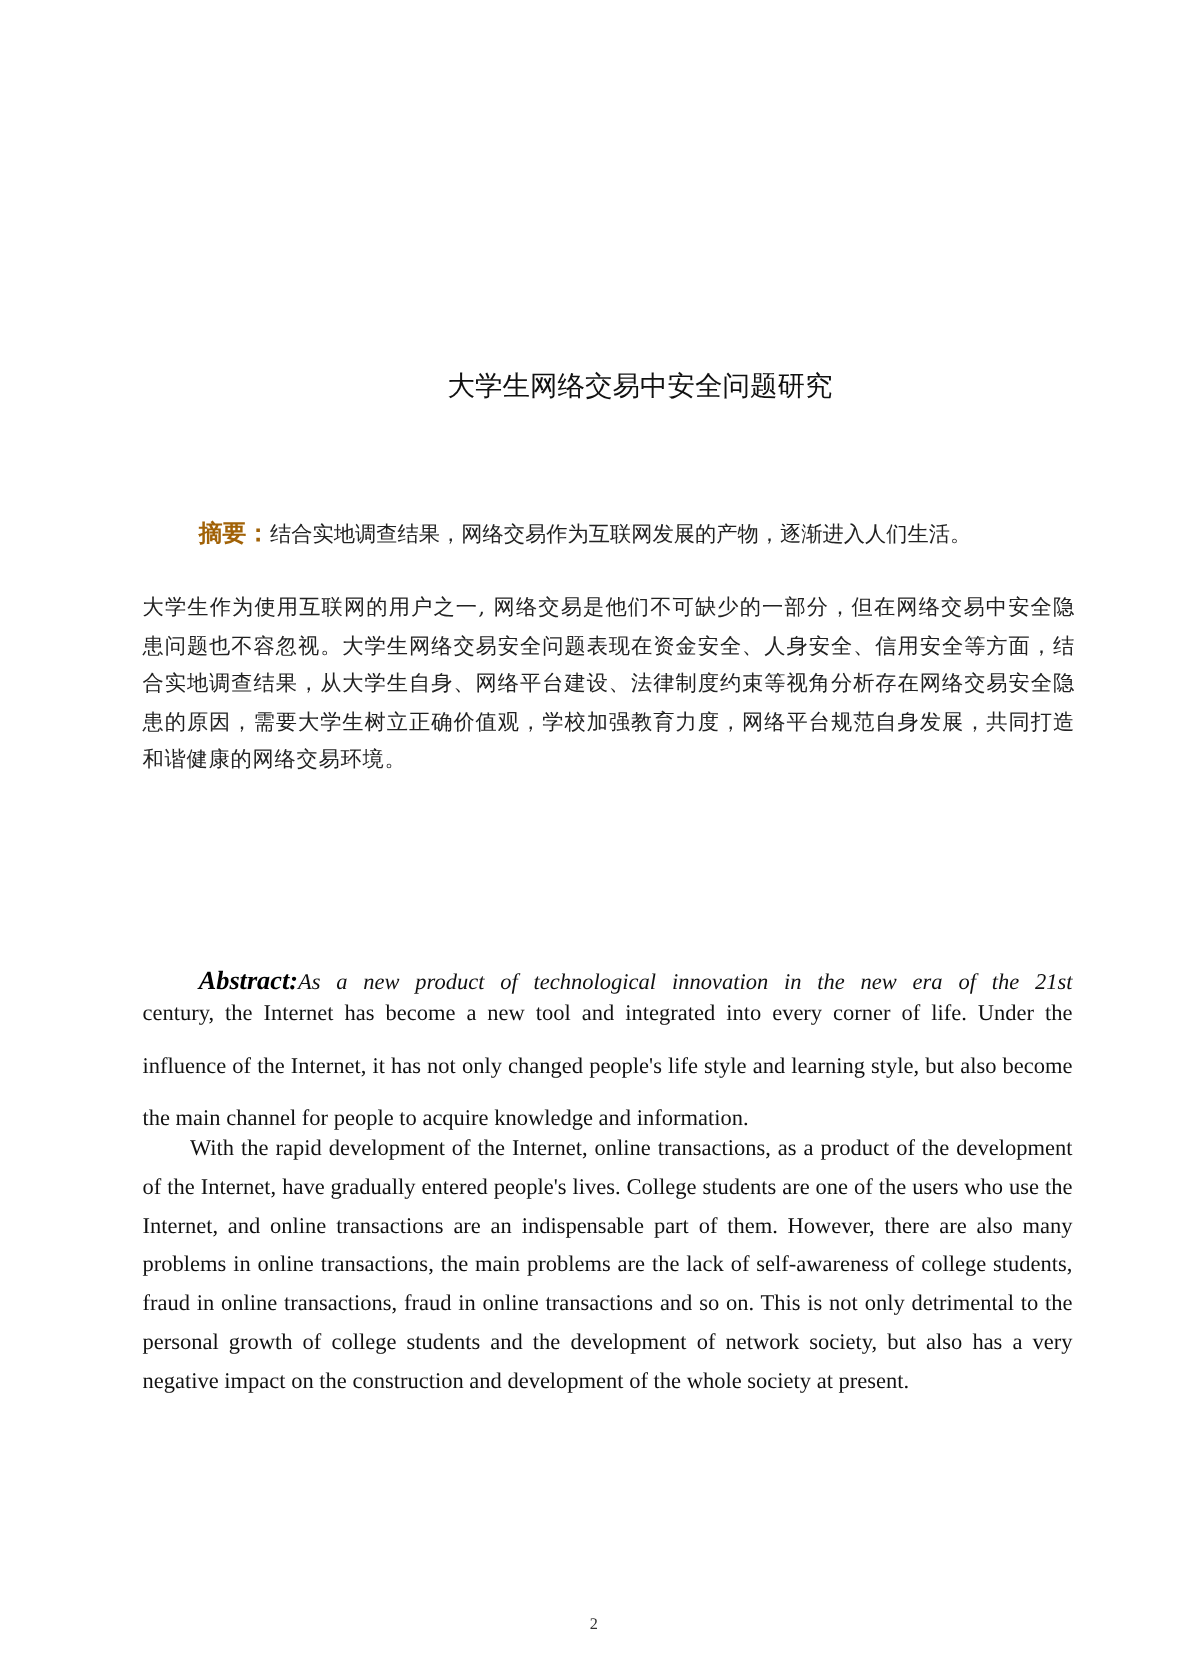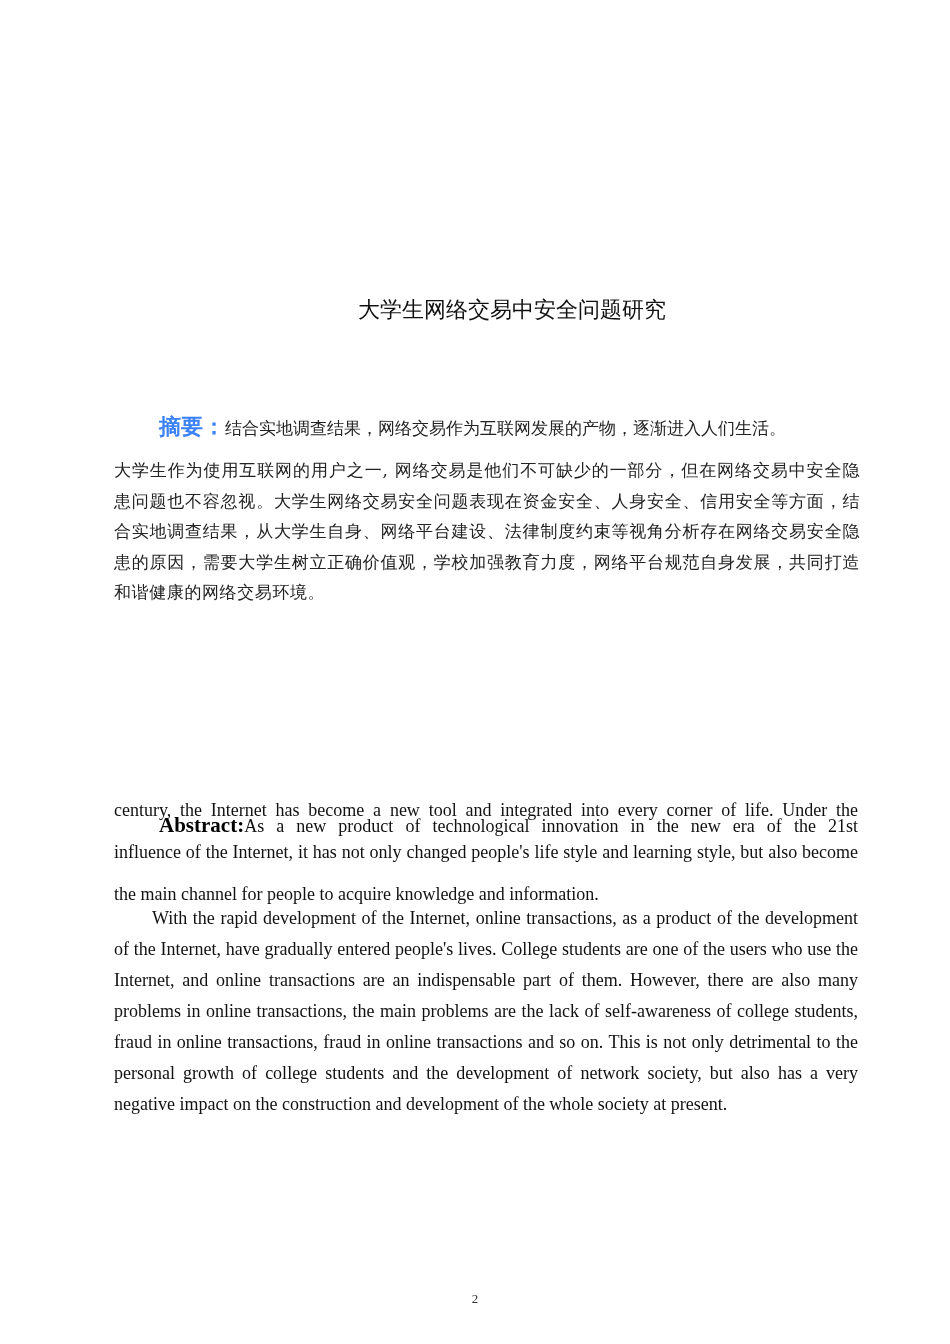--- a/index.html
+++ b/index.html
@@ -43,30 +43,30 @@
       color: #222;
     }
     .cn-first {
       top: 370px;
       line-height: 28px;
       text-indent: 45px;
       height: 30px;
       white-space: nowrap;
     }
     .cn-rest {
-      top: 412px;
+      top: 428px;
       line-height: 30.5px;
       text-align: justify;
       letter-spacing: 0.6px;
     }
     .cn-label {
       font-family: "DejaVu Sans", sans-serif;
       font-weight: bold;
-      font-size: 22px;
-      color: #3b82f6;
+      font-size: 19px;
+      color: #a16207;
     }
     .cn-keywords {
       position: absolute;
       top: 611px;
       left: 159px;
       font-family: "DejaVu Serif", serif;
       font-size: 17px;
       line-height: 28px;
       color: #222;
       white-space: nowrap;
@@ -74,24 +74,25 @@
     .en {
       position: absolute;
       left: 114px;
       width: 744px;
       font-family: "Liberation Serif", serif;
       font-size: 18px;
       color: #111;
       text-align: justify;
     }
     .en-first {
-      top: 767px;
+      top: 726px;
       line-height: 30px;
       text-indent: 45px;
       text-align-last: justify;
+      font-style: italic;
     }
     .en-label {
       font-weight: bold;
       font-size: 21px;
       color: #000;
     }
     .en-rest1 {
       top: 746px;
       line-height: 42px;
     }

